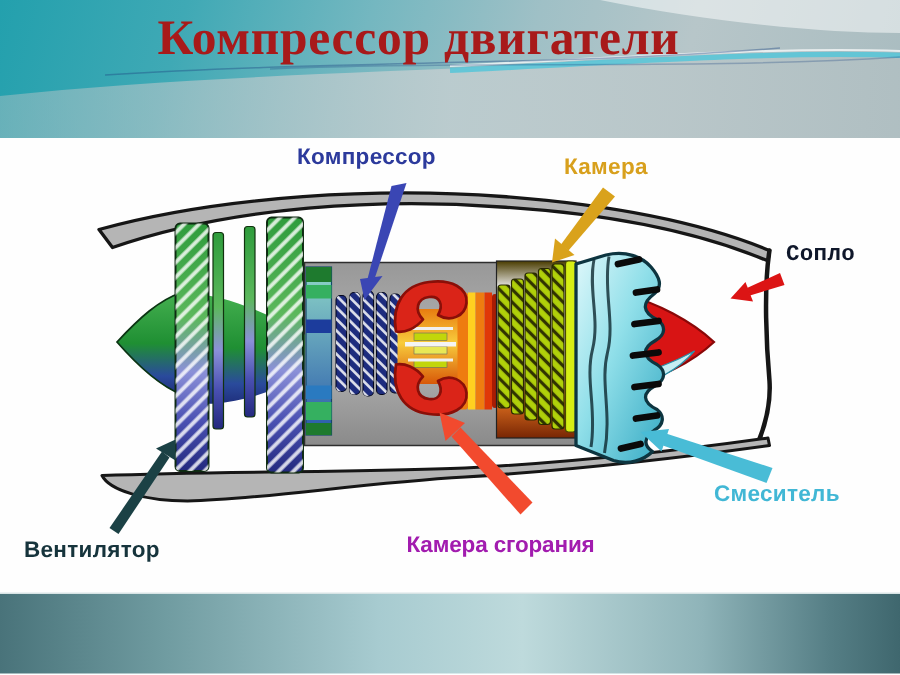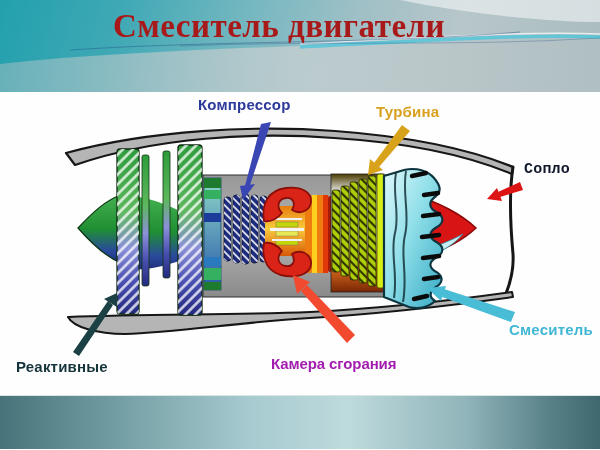--- a/index.html
+++ b/index.html
@@ -26,21 +26,21 @@
     background:linear-gradient(90deg,#49737a 0%,#6f9ba0 18%,#a7cbd0 42%,
                #bedadc 58%,#8fb4b9 78%,#567f86 92%,#3f676e 100%);
     border-top:1px solid #d8e4e5;}
 
   
   .lbl{position:absolute;font-weight:bold;font-size:15px;line-height:1.15;
        letter-spacing:.2px;white-space:nowrap;}
   .lbl-compressor{left:198px;top:96px;color:#2c3a9c;}
   .lbl-turbine{left:376px;top:103px;color:#d8a01d;}
   .lbl-nozzle{left:524px;top:161px;color:#0f172a;font-family:Liberation Mono, monospace;}
-  .lbl-mixer{left:476px;top:321px;color:#41b7d5;margin-left:33px;}
+  .lbl-mixer{left:476px;top:321px;color:#41b7d5;}
   .lbl-combustion{left:271px;top:355px;color:#a21caf;letter-spacing:-.1px;}
   .lbl-fan{left:16px;top:358px;color:#16343c;}
 </style>
 </head>
 <body>
 
 <div class="slide">
 
   <div class="band-top">
     <svg width="600" height="92" viewBox="0 0 600 92">
@@ -53,21 +53,21 @@
       </defs>
       <path d="M0,92 L0,64 C130,50 280,48 400,41 C480,36 550,32 600,36 L600,92 Z" fill="url(#gSilver)"></path>
       <path d="M300,47 C420,41 520,34 600,37" fill="none" stroke="#55c6d8" stroke-width="3.5" opacity=".85"></path>
       <path d="M300,44 C420,38 520,31 600,34" fill="none" stroke="#ffffff" stroke-width="1.4" opacity=".7"></path>
       <path d="M400,0 C470,14 545,22 600,22 L600,0 Z" fill="rgba(255,255,255,.5)"></path>
       <path d="M70,50 C220,40 380,44 520,32" fill="none" stroke="rgba(30,70,130,.4)" stroke-width="1"></path>
       <path d="M180,46 C320,40 460,47 600,38" fill="none" stroke="rgba(30,70,130,.3)" stroke-width="1"></path>
     </svg>
   </div>
 
-  <div class="title">Смеситель двигатели</div>
+  <div class="title">Компрессор двигатели</div>
 
   <div class="diagram"></div>
 
   <svg class="engine-svg" width="600" height="450" viewBox="0 0 600 450">
     <defs>
       <linearGradient id="gFan" x1="0" y1="0" x2="0" y2="1">
         <stop offset="0" stop-color="#2e9c3c"></stop>
           <stop offset=".38" stop-color="#5cb85c"></stop>
         <stop offset=".6" stop-color="#8b90d8"></stop>
           <stop offset=".8" stop-color="#4a50b2"></stop>
@@ -234,20 +234,20 @@
       <polygon points="355,335 347,343 301,291 307,285"></polygon>
       <polygon points="293,275 310,282 297,294"></polygon>
     </g>
     <g fill="#1b4145">
       <polygon points="79,356 73,352 108,301 113,305"></polygon>
       <polygon points="117,293 117,307 104,299"></polygon>
     </g>
   </svg>
 
   <div class="lbl lbl-compressor">Компрессор</div>
-  <div class="lbl lbl-turbine">Турбина</div>
+  <div class="lbl lbl-turbine">Камера</div>
   <div class="lbl lbl-nozzle">Сопло</div>
   <div class="lbl lbl-mixer">Смеситель</div>
   <div class="lbl lbl-combustion">Камера сгорания</div>
-  <div class="lbl lbl-fan">Реактивные</div>
+  <div class="lbl lbl-fan">Вентилятор</div>
 
   <div class="band-bottom"></div>
 </div>
 
 </body></html>

